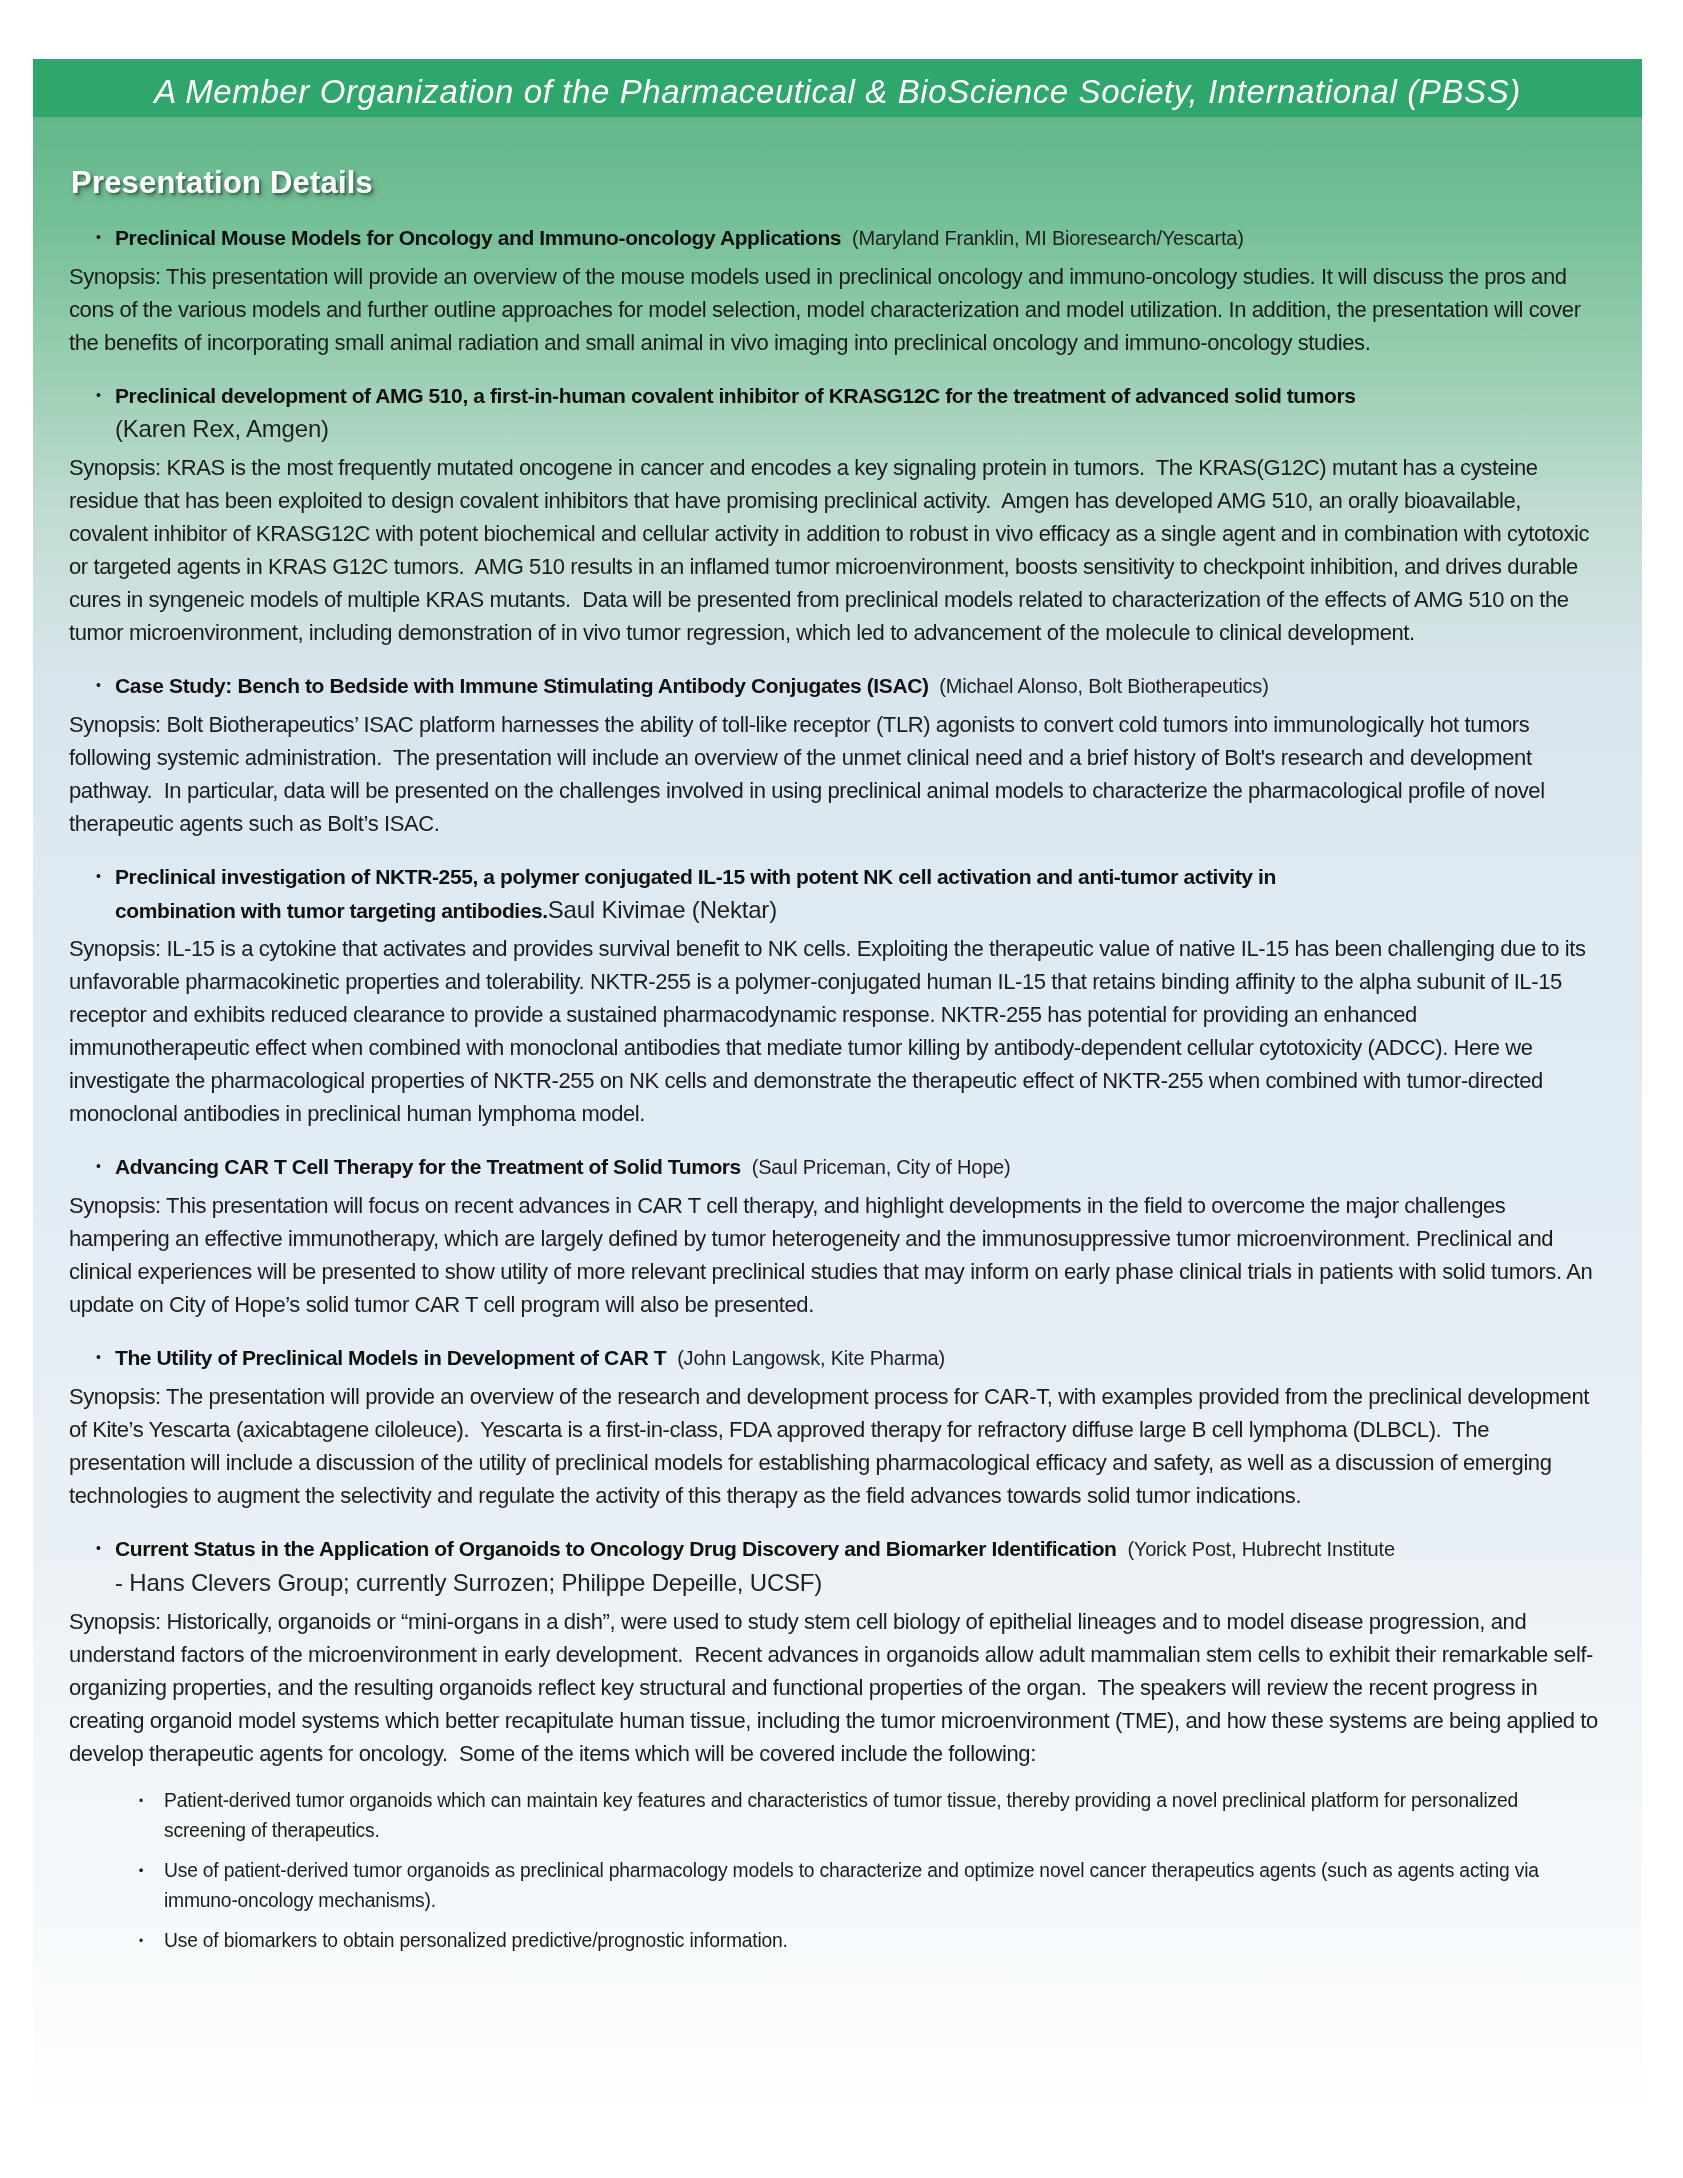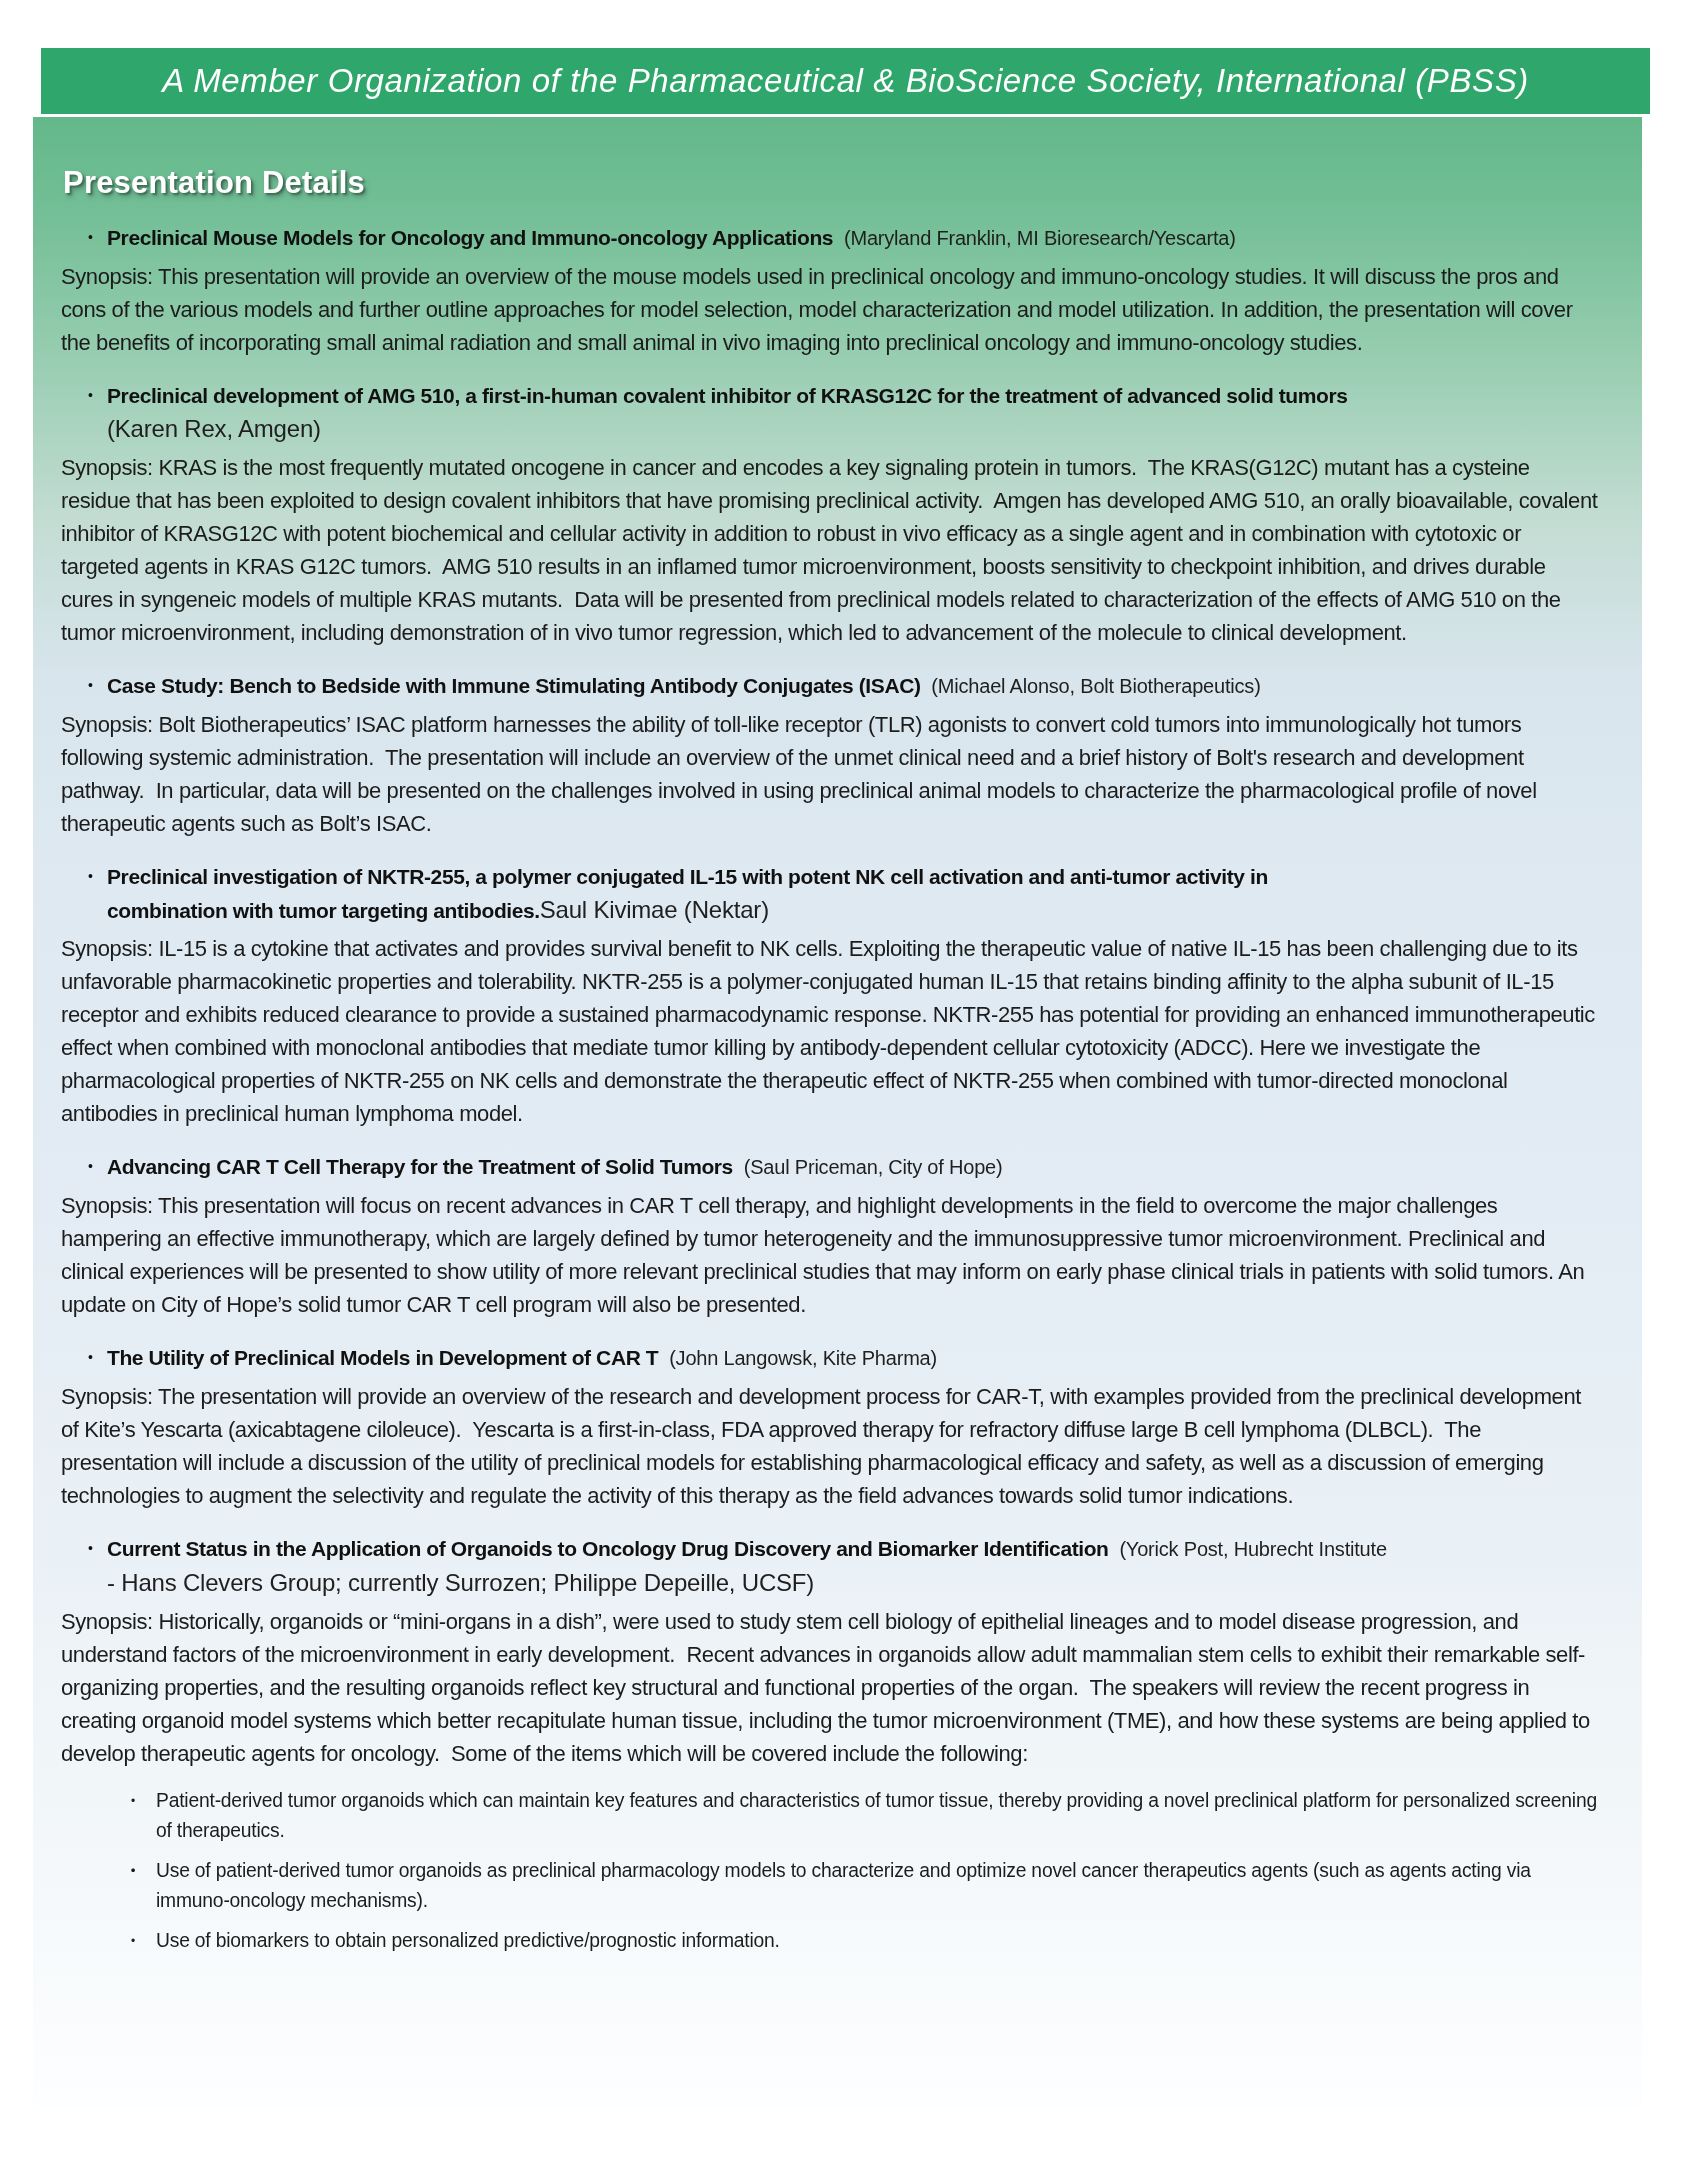--- a/index.html
+++ b/index.html
@@ -1,26 +1,26 @@
 <!DOCTYPE html>
 <html><head>
 <meta charset="utf-8">
 <style>
   html,body{margin:0;padding:0;background:#ffffff;}
   .page{position:relative;width:1683px;height:2178px;background:#ffffff;overflow:hidden;
         font-family:"Liberation Sans",sans-serif;color:#1b1b1b;}
 
   
-  .banner{position:absolute;left:33px;top:48px;width:1609px;height:66px;background:#2fa76c;
-          display:flex;align-items:center;justify-content:center;margin-left:8px;}
+  .banner{position:absolute;left:33px;top:59px;width:1609px;height:66px;background:#2fa76c;
+          display:flex;align-items:center;justify-content:center;}
   .banner-text{color:#ffffff;font-style:italic;font-weight:400;font-size:33px;letter-spacing:0.6px;}
 
   
   .content{position:absolute;left:33px;top:117px;width:1609px;height:1989px;box-sizing:border-box;
-           padding:48px 40px 0 28px;
+           padding:48px 40px 0 36px;
            background:linear-gradient(180deg,
              #63b88a 0%, #74bf97 5%, #97cdb0 12%, #c2dcd2 20%, #d8e5ec 28%,
              #dee9f2 38%, #e3ecf4 55%, #eaf1f6 72%, #f4f8fa 88%, #fdfeff 100%);}
 
   h1.page-title{margin:0 0 6px 2px;font-size:31px;font-weight:bold;color:#ffffff;letter-spacing:0.2px;
      text-shadow:2px 2px 2px rgba(40,70,55,.60), 3px 4px 5px rgba(40,70,55,.35);}
 
   .sec{margin:0;}
   .ttl,.ttl2{position:relative;padding-left:46px;font-size:21px;line-height:33px;color:#111111;}
   .ttl{margin-top:20px;}

